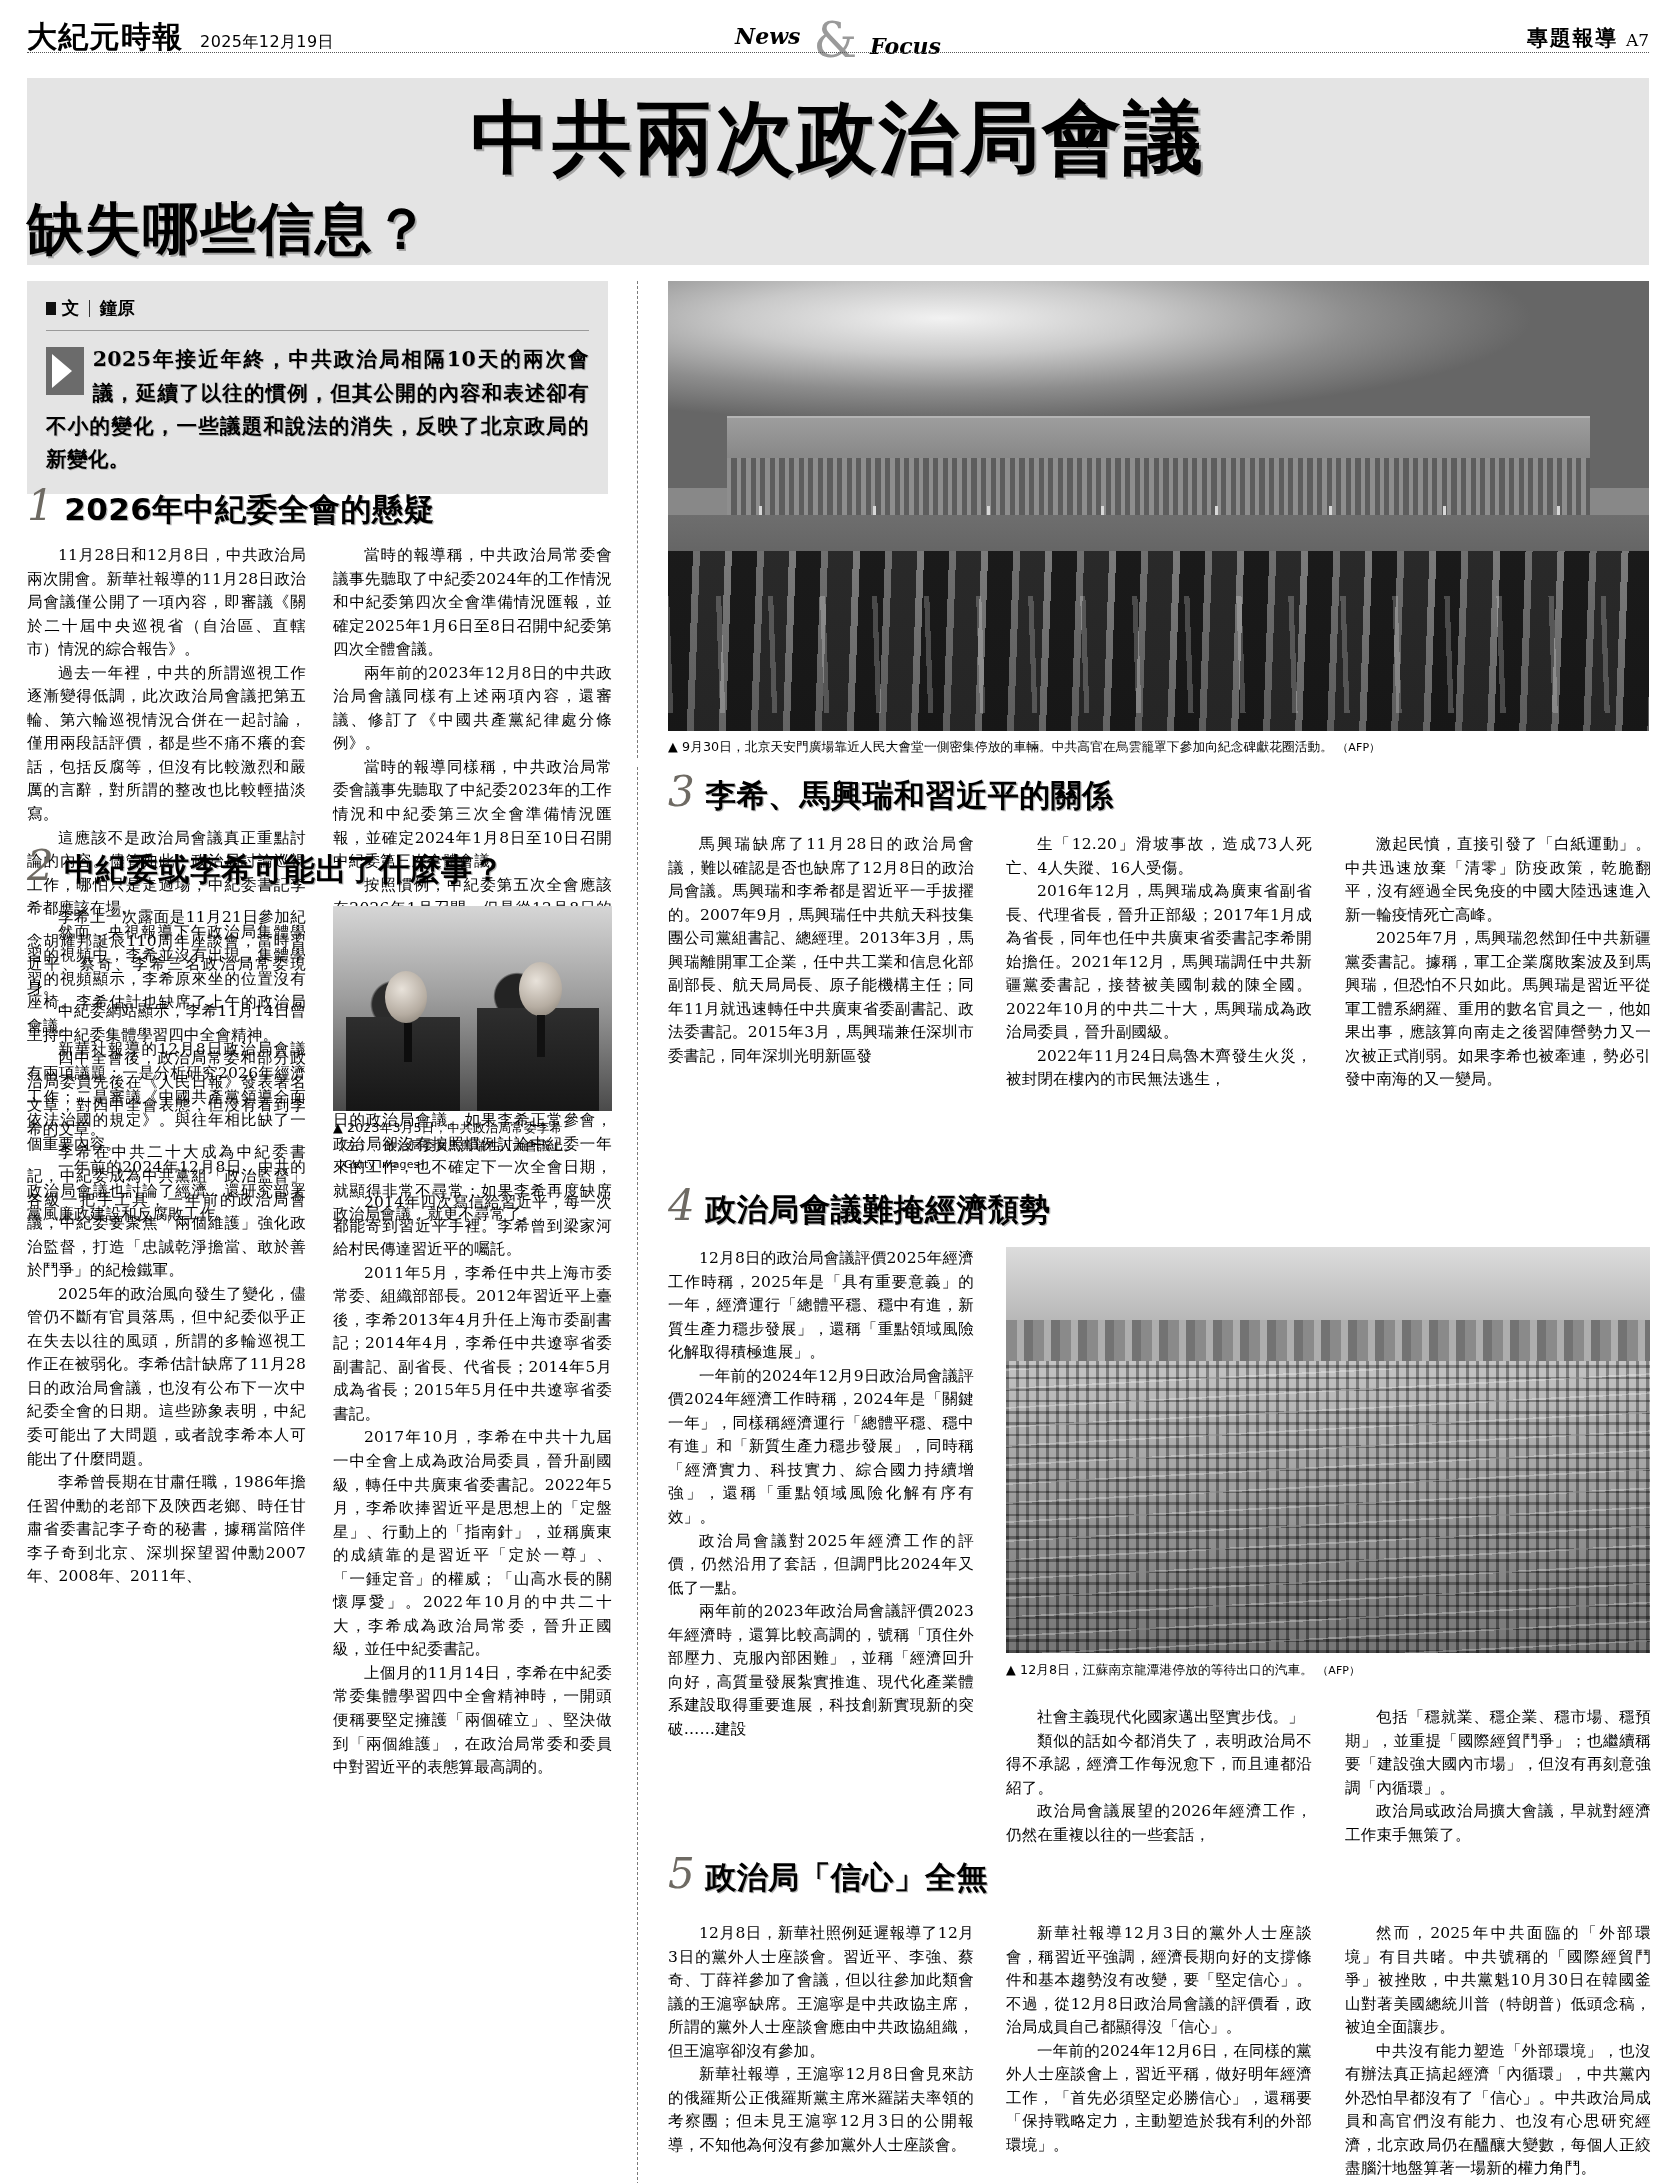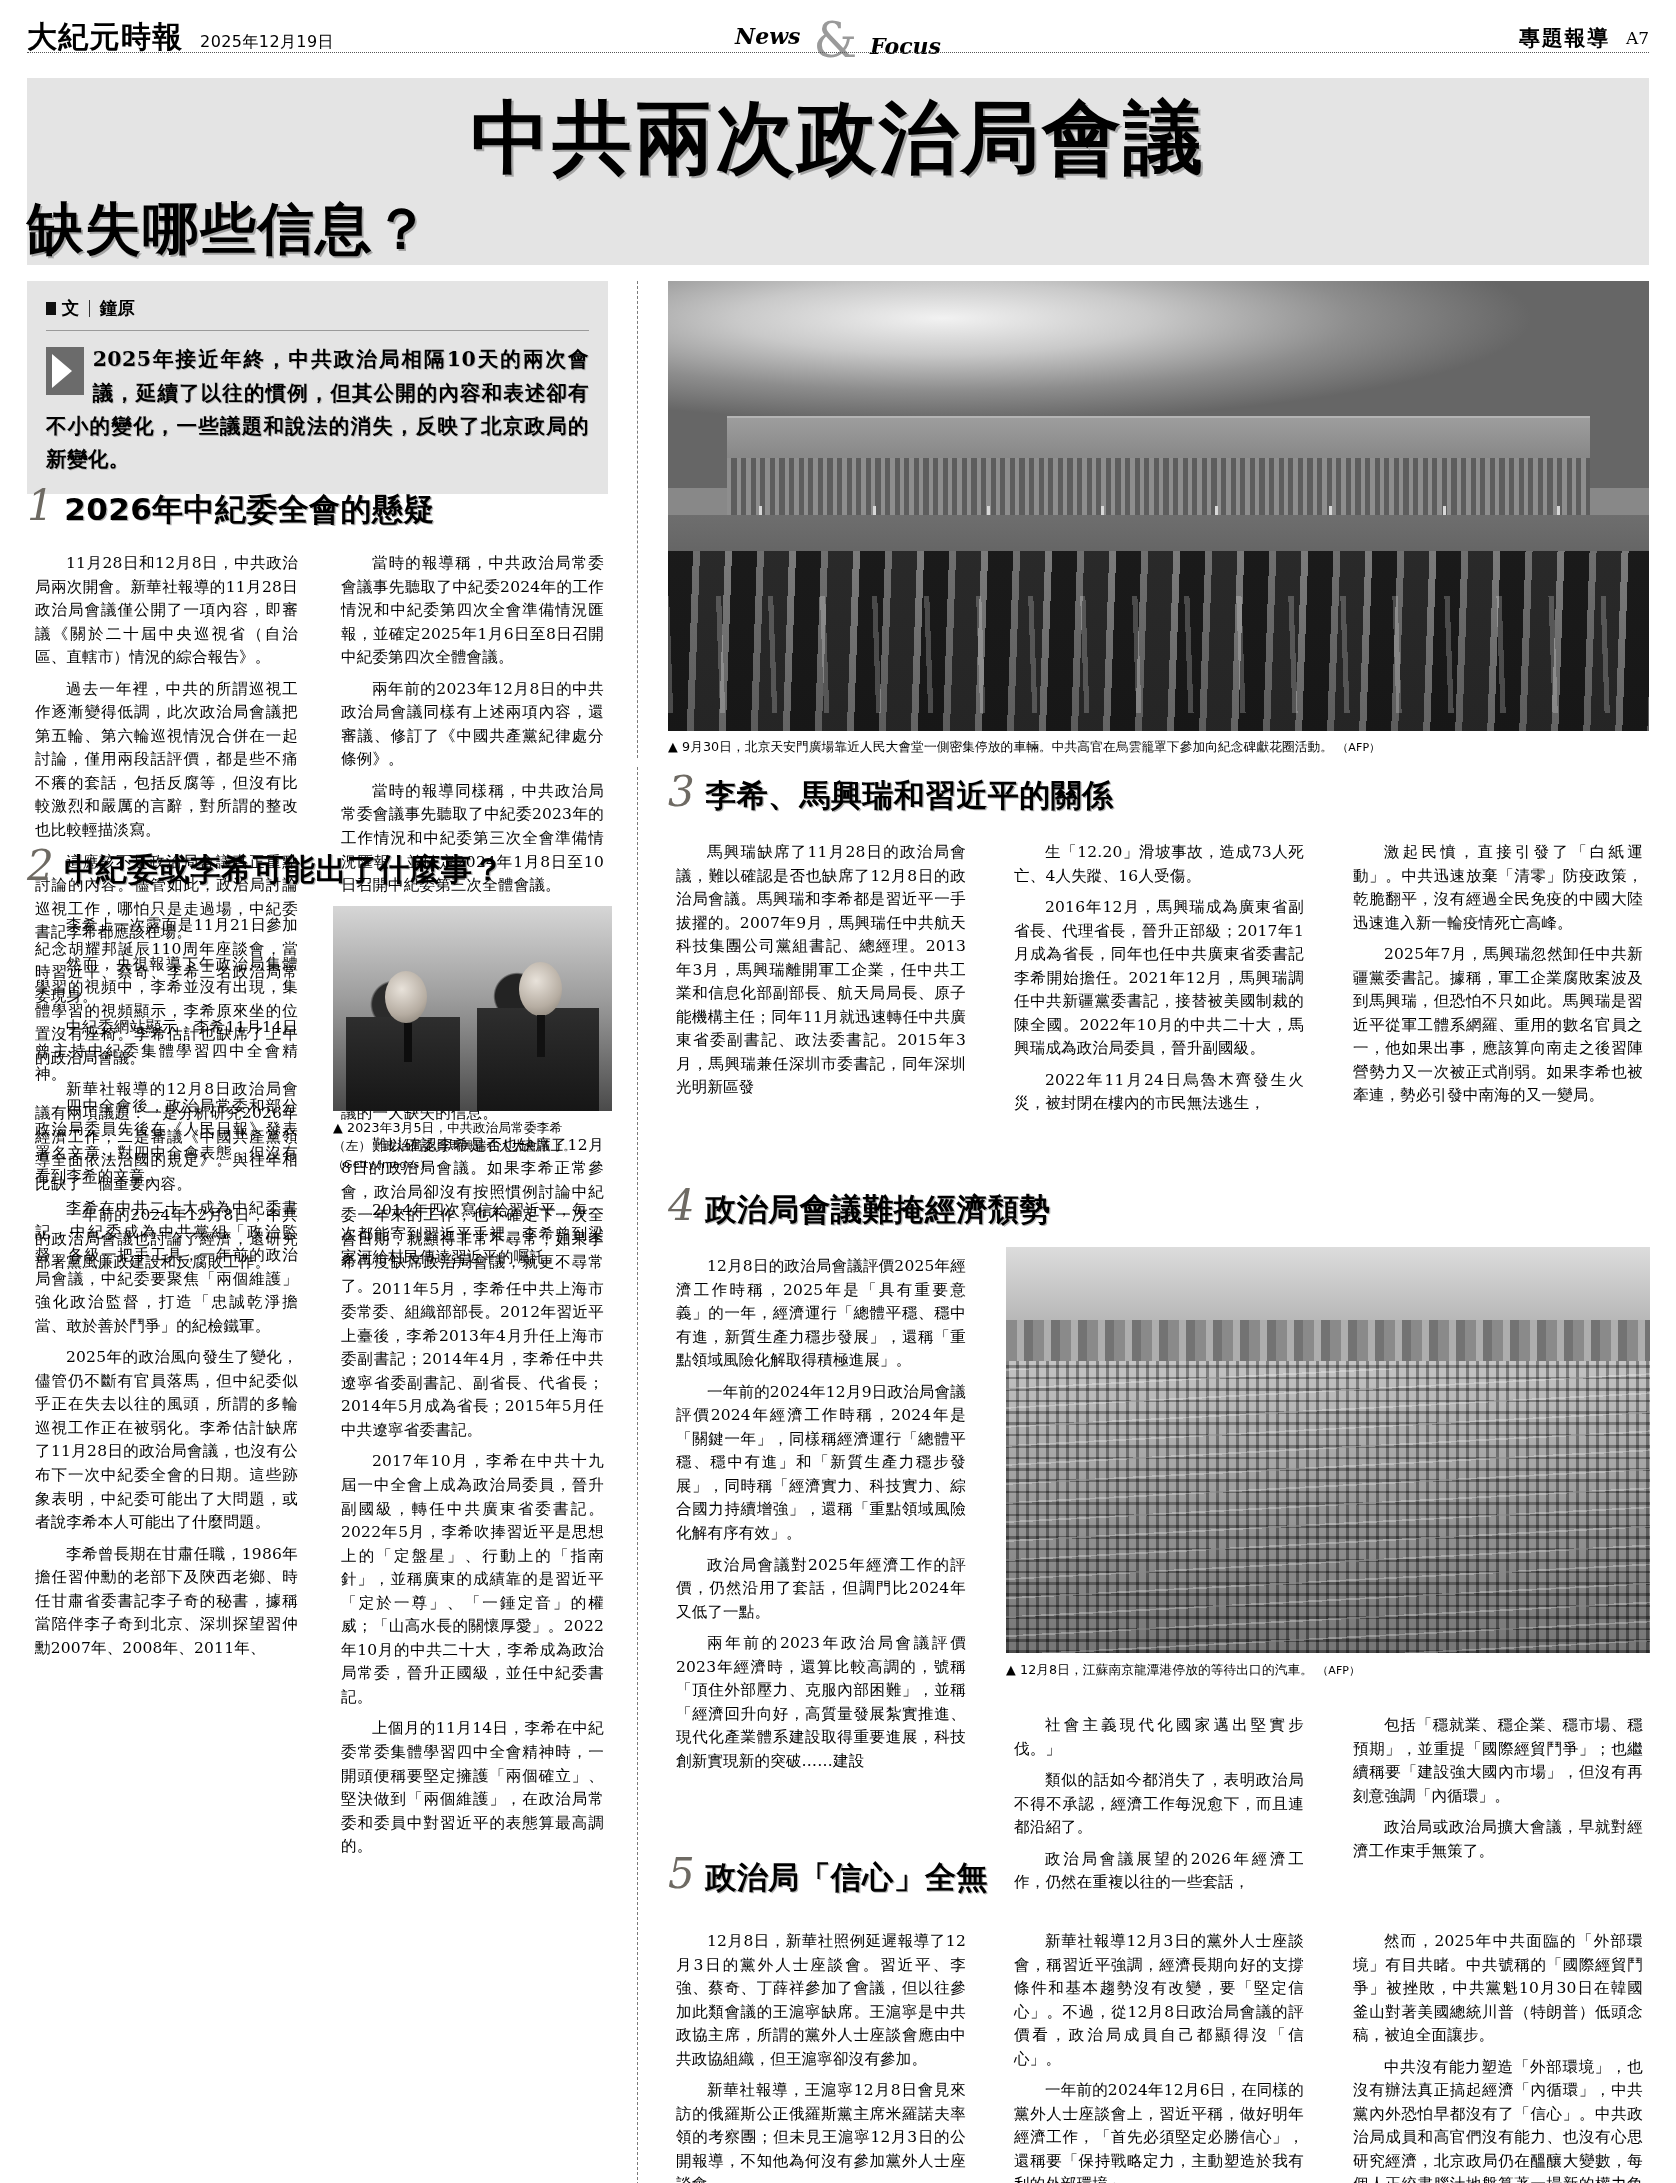--- a/index.html
+++ b/index.html
@@ -66,22 +66,22 @@
     font-style: italic;
     font-size: 22px;
     line-height: 1;
     transform: translateY(6.1px);
   }
   .mh-right {
     position: absolute;
     right: 27px;
     bottom: 3.5px;
     display: flex;
-    align-items: center;
-    gap: 16px;
+    align-items: flex-end;
+    gap: 8px;
   }
   .mh-section {
     font-family: "DejaVu Sans", "Liberation Sans", sans-serif;
     font-weight: 700;
     font-size: 21px;
     letter-spacing: 1.7px;
     line-height:1;
   }
   .mh-page {
     font-family: "DejaVu Serif", "Liberation Serif", serif;
@@ -207,21 +207,21 @@
 
   
   .bt {
     font-family: "DejaVu Serif","Liberation Serif", serif;
     font-size: 15.5px;
     line-height: 1.52;
     text-align: justify;
     text-justify: inter-character;
     letter-spacing: 0.2px;
   }
-  .bt p { margin: 8px; text-indent: 2em; }
+  .bt p { margin: 0; text-indent: 2em; }
 
   
   .photo { position:absolute; overflow:hidden; background:#888; }
   .cap {
     font-family: "DejaVu Sans","Liberation Sans", sans-serif;
     font-size: 12.7px;
     line-height: 1.42;
     letter-spacing: 0.1px;
   }
   .cap .src { font-size: 11px; }

